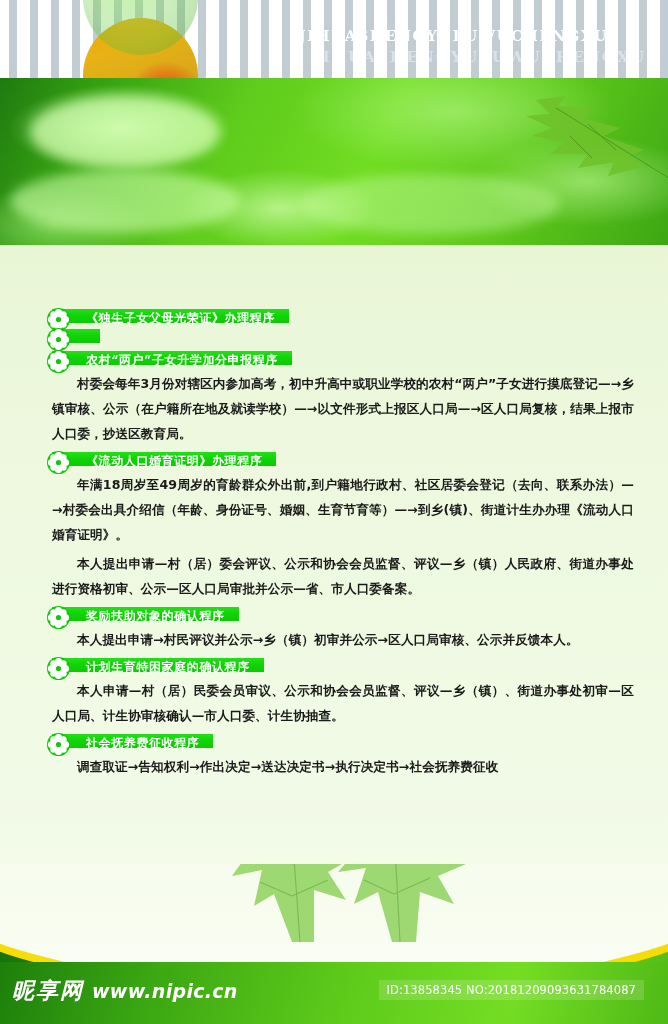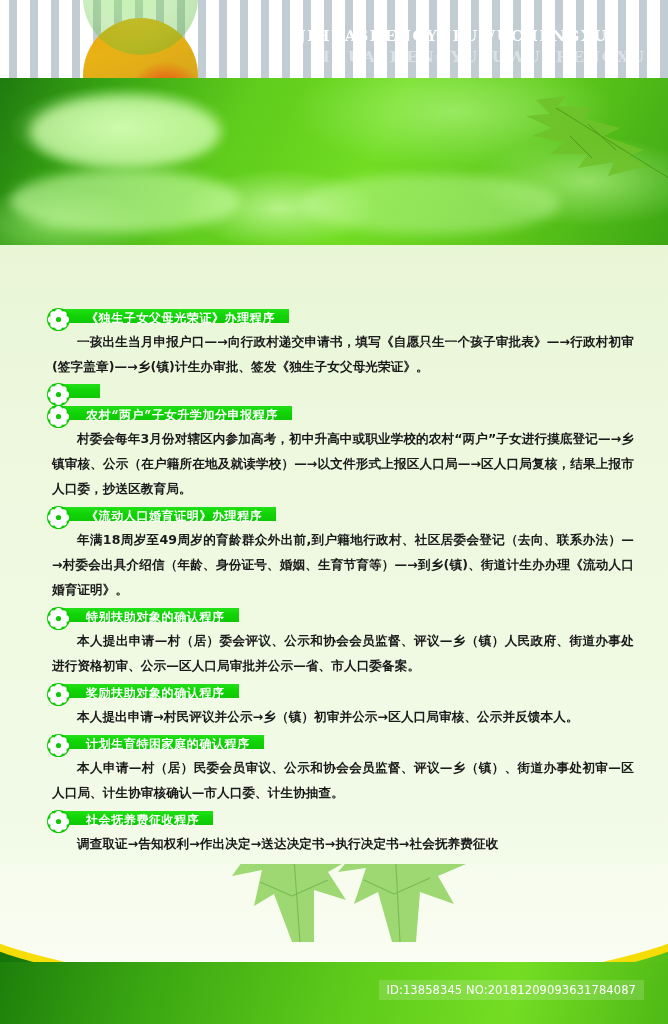--- a/index.html
+++ b/index.html
@@ -364,21 +364,20 @@
             <circle cx="17.4" cy="7.6" r="3.3"></circle>
               <circle cx="17.4" cy="17.4" r="3.3"></circle>
             <circle cx="7.6" cy="17.4" r="3.3"></circle>
               <circle cx="7.6" cy="7.6" r="3.3"></circle>
             <circle cx="12.5" cy="12.5" r="5"></circle>
           </g>
           <circle cx="12.5" cy="12.5" r="2.6" fill="#10c905"></circle>
         </svg>
         <span>《独生子女父母光荣证》办理程序</span>
       </div>
-      <div class="sec-body">一孩出生当月申报户口—→向行政村递交申请书，填写《自愿只生一个孩子审批表》—→行政村初审(签字盖章)—→乡(镇)计生办审批、签发《独生子女父母光荣证》。</div>
     </div>
 
     <div class="section">
       <div class="sec-head">
         <svg class="sec-badge" viewBox="0 0 25 25">
           <circle cx="12.5" cy="12.5" r="11.5" fill="#10c905"></circle>
           <g fill="#ffffff">
             <circle cx="12.5" cy="5.5" r="3.6"></circle>
               <circle cx="19.5" cy="12.5" r="3.6"></circle>
             <circle cx="12.5" cy="19.5" r="3.6"></circle>
@@ -432,38 +431,20 @@
             <circle cx="12.5" cy="12.5" r="5"></circle>
           </g>
           <circle cx="12.5" cy="12.5" r="2.6" fill="#10c905"></circle>
         </svg>
         <span>《流动人口婚育证明》办理程序</span>
       </div>
       <div class="sec-body">年满18周岁至49周岁的育龄群众外出前,到户籍地行政村、社区居委会登记（去向、联系办法）—→村委会出具介绍信（年龄、身份证号、婚姻、生育节育等）—→到乡(镇)、街道计生办办理《流动人口婚育证明》。</div>
     </div>
 
     <div class="section">
-      <div class="sec-head">
-        <svg class="sec-badge" viewBox="0 0 25 25">
-          <circle cx="12.5" cy="12.5" r="11.5" fill="#10c905"></circle>
-          <g fill="#ffffff">
-            <circle cx="12.5" cy="5.5" r="3.6"></circle>
-              <circle cx="19.5" cy="12.5" r="3.6"></circle>
-            <circle cx="12.5" cy="19.5" r="3.6"></circle>
-              <circle cx="5.5" cy="12.5" r="3.6"></circle>
-            <circle cx="17.4" cy="7.6" r="3.3"></circle>
-              <circle cx="17.4" cy="17.4" r="3.3"></circle>
-            <circle cx="7.6" cy="17.4" r="3.3"></circle>
-              <circle cx="7.6" cy="7.6" r="3.3"></circle>
-            <circle cx="12.5" cy="12.5" r="5"></circle>
-          </g>
-          <circle cx="12.5" cy="12.5" r="2.6" fill="#10c905"></circle>
-        </svg>
-        <span>特别扶助对象的确认程序</span>
-      </div>
       <div class="sec-body">本人提出申请—村（居）委会评议、公示和协会会员监督、评议—乡（镇）人民政府、街道办事处进行资格初审、公示—区人口局审批并公示—省、市人口委备案。</div>
     </div>
 
     <div class="section">
       <div class="sec-head">
         <svg class="sec-badge" viewBox="0 0 25 25">
           <circle cx="12.5" cy="12.5" r="11.5" fill="#10c905"></circle>
           <g fill="#ffffff">
             <circle cx="12.5" cy="5.5" r="3.6"></circle>
               <circle cx="19.5" cy="12.5" r="3.6"></circle>
@@ -542,16 +523,20 @@
                  L238 62 L266 56 L244 80 L270 90 L242 102 L258 130 L224 118 L220 168 Z"></path>
       </g>
       <g stroke="#4e9b22" stroke-width="1.1" fill="none" opacity="0.55">
         <path d="M104 168 L96 56 M96 90 L58 66 M96 90 L134 66 M96 122 L64 108 M96 122 L132 106"></path>
         <path d="M204 168 L198 54 M198 86 L162 64 M198 86 L236 62 M198 120 L168 106 M198 120 L234 104"></path>
       </g>
     </svg>
   </div>
 
   <div class="footer">
+    <div class="footer-logo">
+      <span class="footer-logo-cn">昵享网</span>
+      <span class="footer-logo-url">www.nipic.cn</span>
+    </div>
     <div class="footer-id">ID:13858345 NO:20181209093631784087</div>
   </div>
 
 </div>
 
 </body></html>

